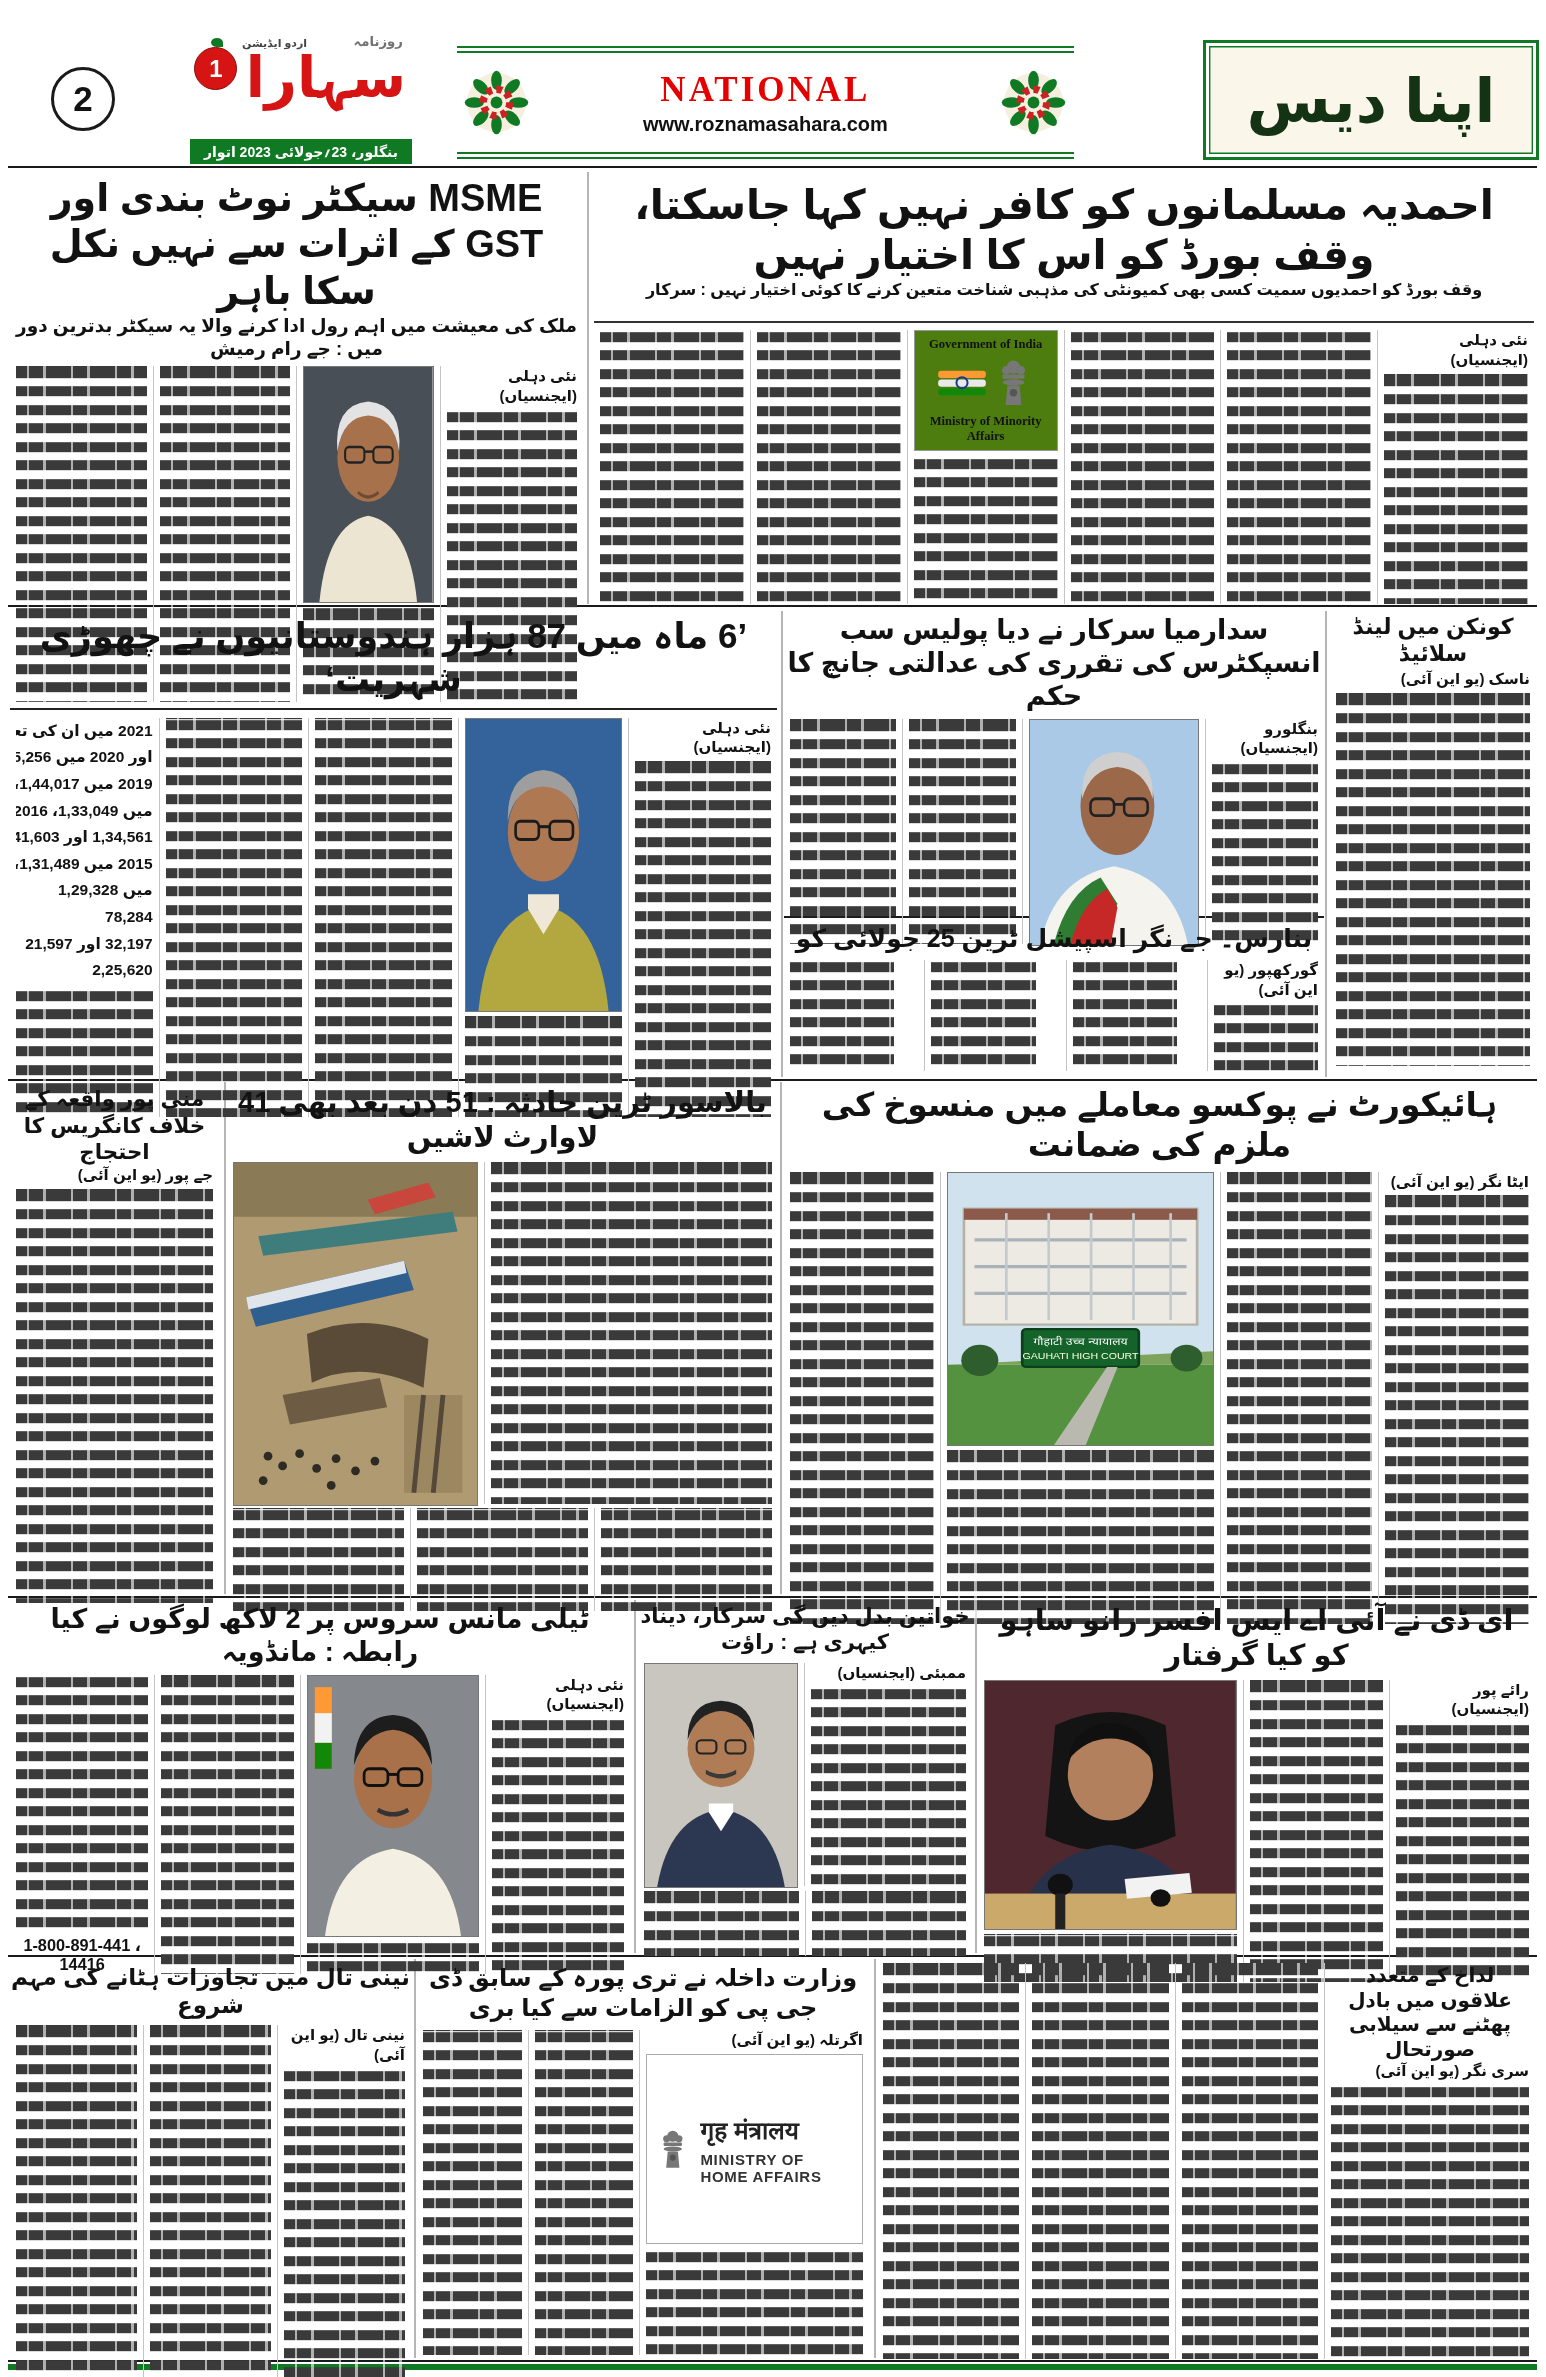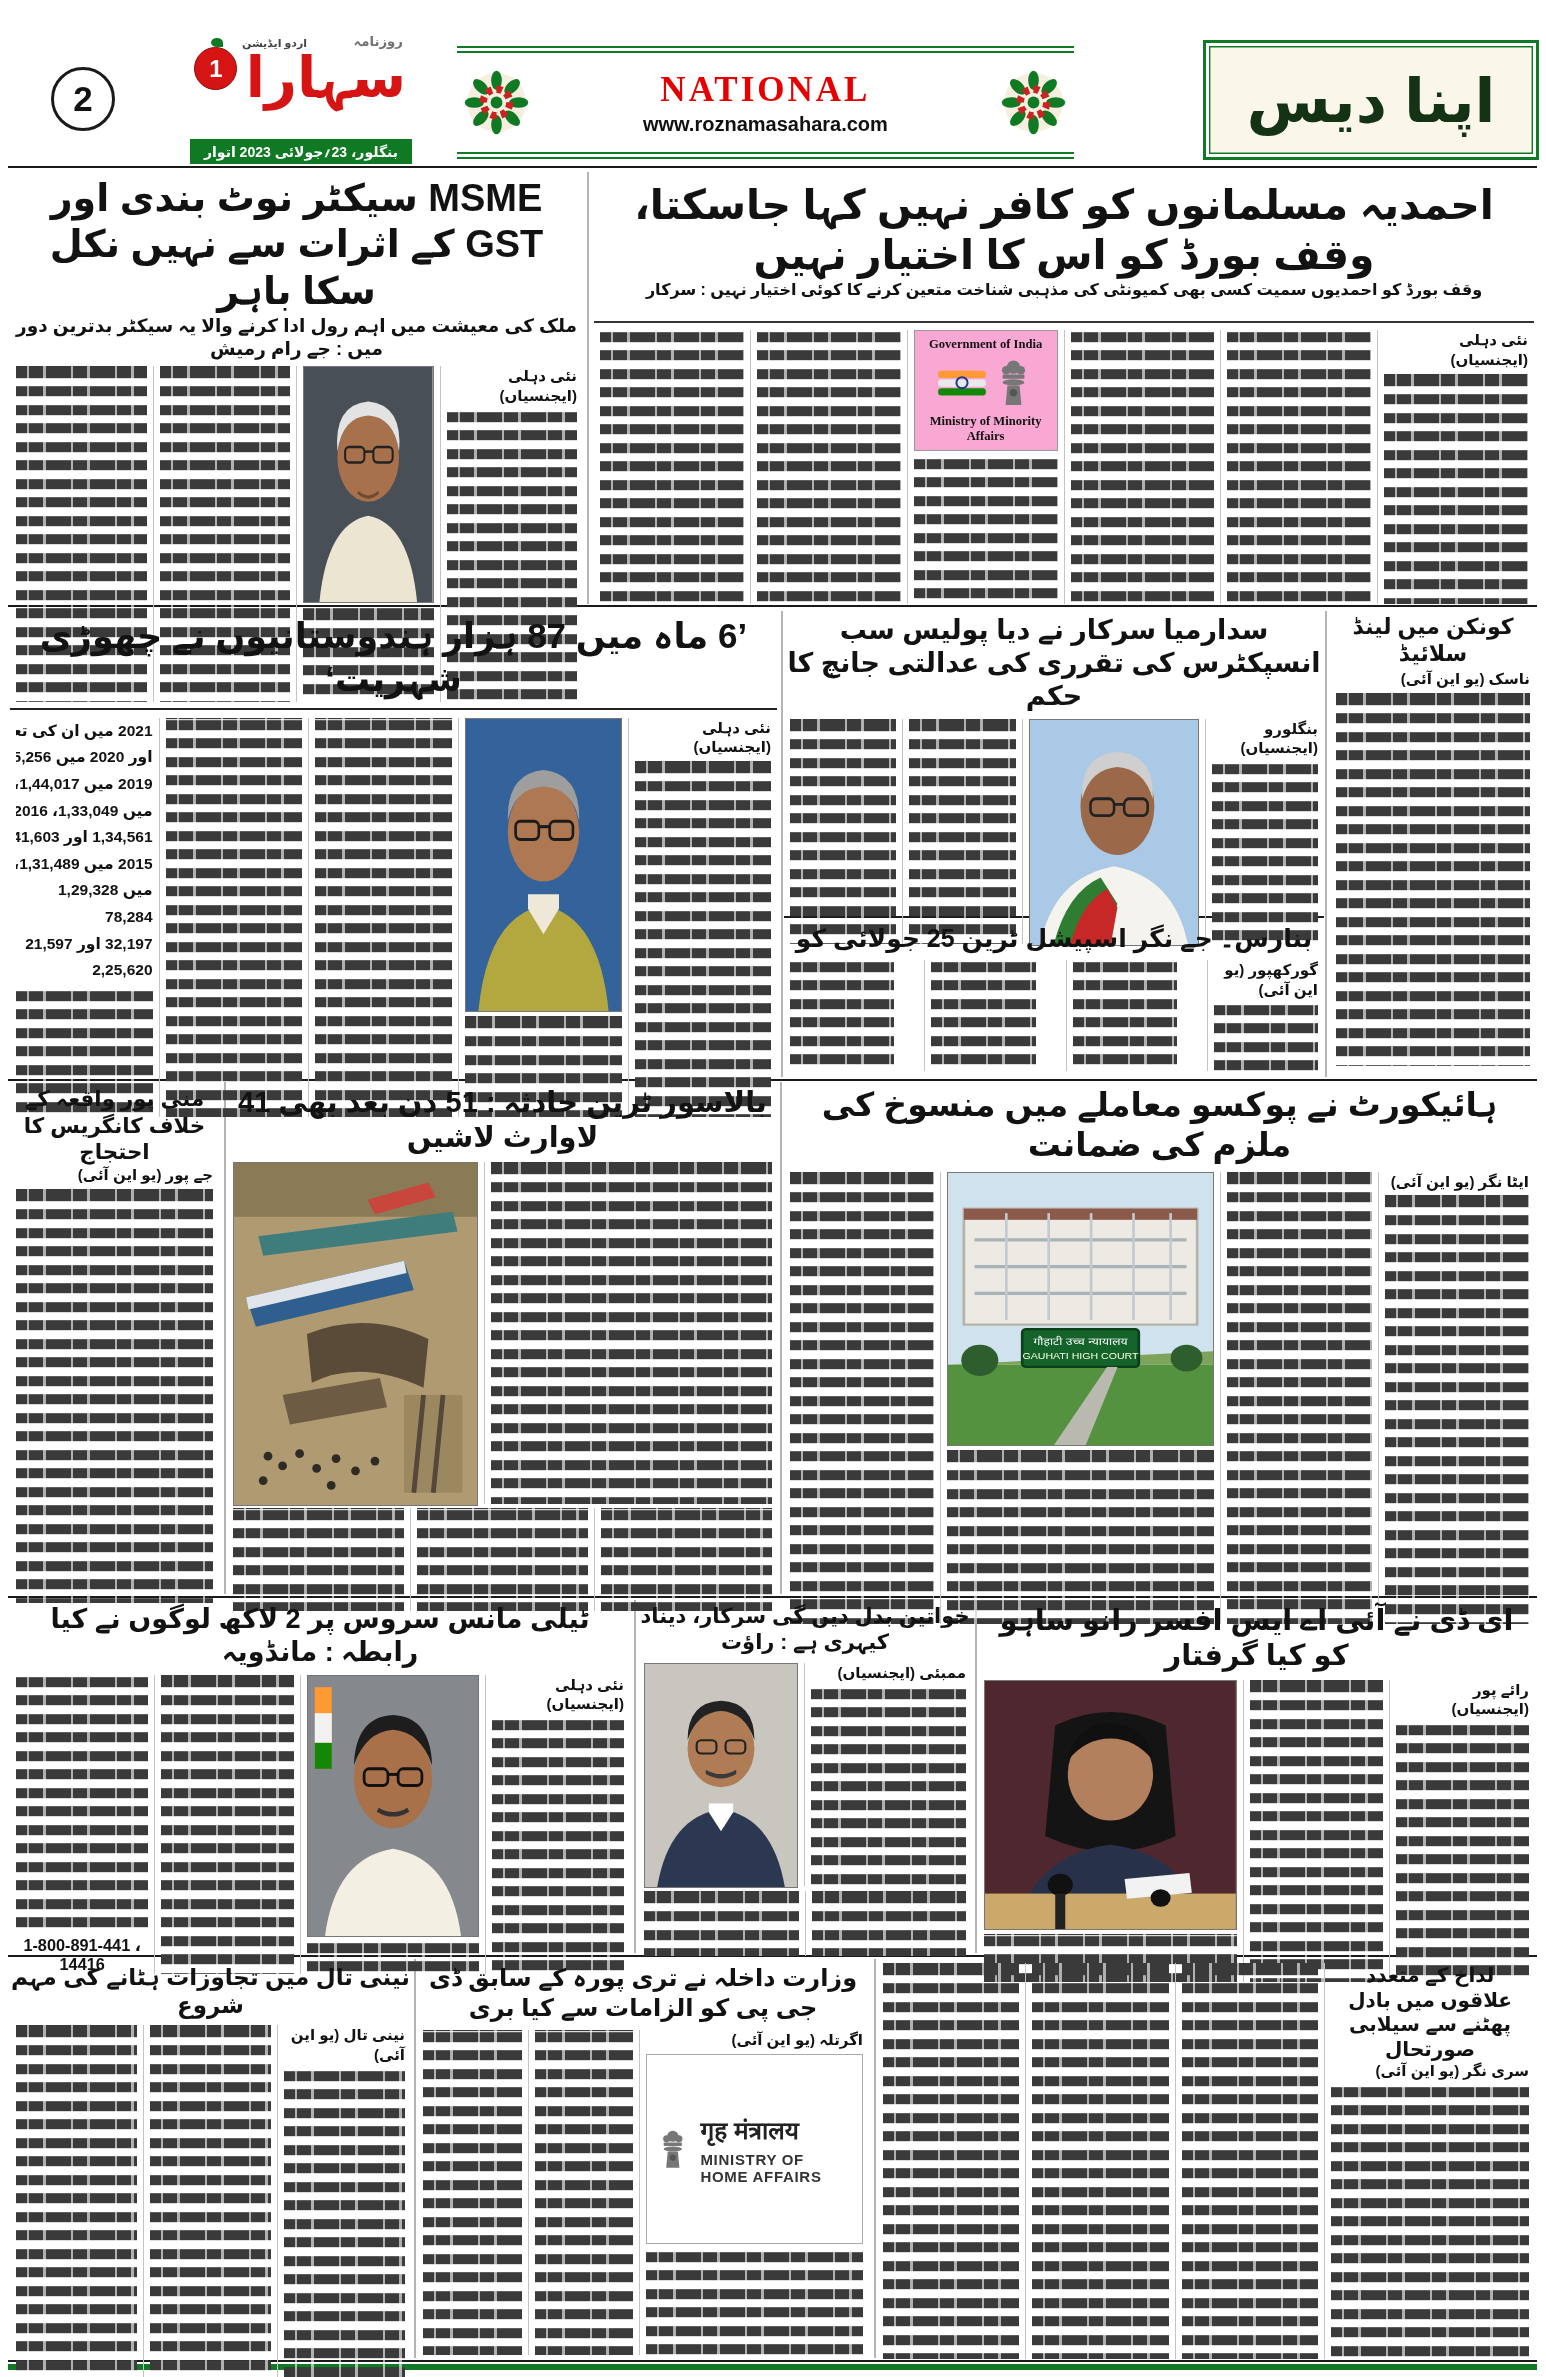--- a/index.html
+++ b/index.html
@@ -34,21 +34,21 @@
           align-items:center;justify-content:center;font-size:14px;font-weight:700;}
   .natbox{position:absolute;left:458px;top:46px;width:602px;height:99px;border-top:7.4px double #0f7a23;
           border-bottom:7.4px double #0f7a23;display:flex;align-items:center;justify-content:space-between;padding:0 7.4px;}
   .natmid{flex:1;text-align:center;}
   .natti{font-family:"Liberation Serif","DejaVu Serif",serif;font-size:35px;font-weight:700;color:#e60000;letter-spacing:3px;direction:ltr;}
   .naturl{font-size:20px;font-weight:700;color:#111;margin-top:3px;direction:ltr;}
   .flower{width:65px;height:65px;flex:0 0 auto;}
   .mast{position:absolute;left:1204px;top:40px;width:330px;height:114px;background:#fbf6ea;border:3px solid #0f7a23;
         box-shadow:inset 0 0 0 3px #fff, inset 0 0 0 4.4px #0f7a23;display:flex;align-items:center;justify-content:center;
         font-size:61px;font-weight:900;color:#143314;text-align:center;}
-  .embox{border:1.5px solid #999;background:#f9a8d4;padding:6px 3px;text-align:center;margin-bottom:6px;}
+  .embox{border:1.5px solid #999;background:#4d7c0f;padding:6px 3px;text-align:center;margin-bottom:6px;}
   .embox .t{font-family:"Liberation Serif","DejaVu Serif",serif;font-size:12.6px;font-weight:700;direction:ltr;}
   .emrow{display:flex;align-items:center;justify-content:center;gap:4.4px;margin:3px 0;}
   .mhalogo{border:1.5px solid #aaa;background:#fff;display:flex;align-items:center;justify-content:center;gap:10.3px;
            padding:7.4px;direction:ltr;}
   .mhalogo .hi{font-size:24.4px;font-weight:800;color:#222;}
   .mhalogo .en{font-size:15px;font-weight:700;color:#333;letter-spacing:0.7px;margin-top:4.4px;}
   .hl-underline{border-bottom:2.2px solid #222;padding-bottom:7.4px;}
   .hotline{font-weight:800;font-size:16.3px;text-align:center;direction:ltr;margin-top:6px;}
   .greenbar{position:absolute;background:#0f7a23;}
 </style>

